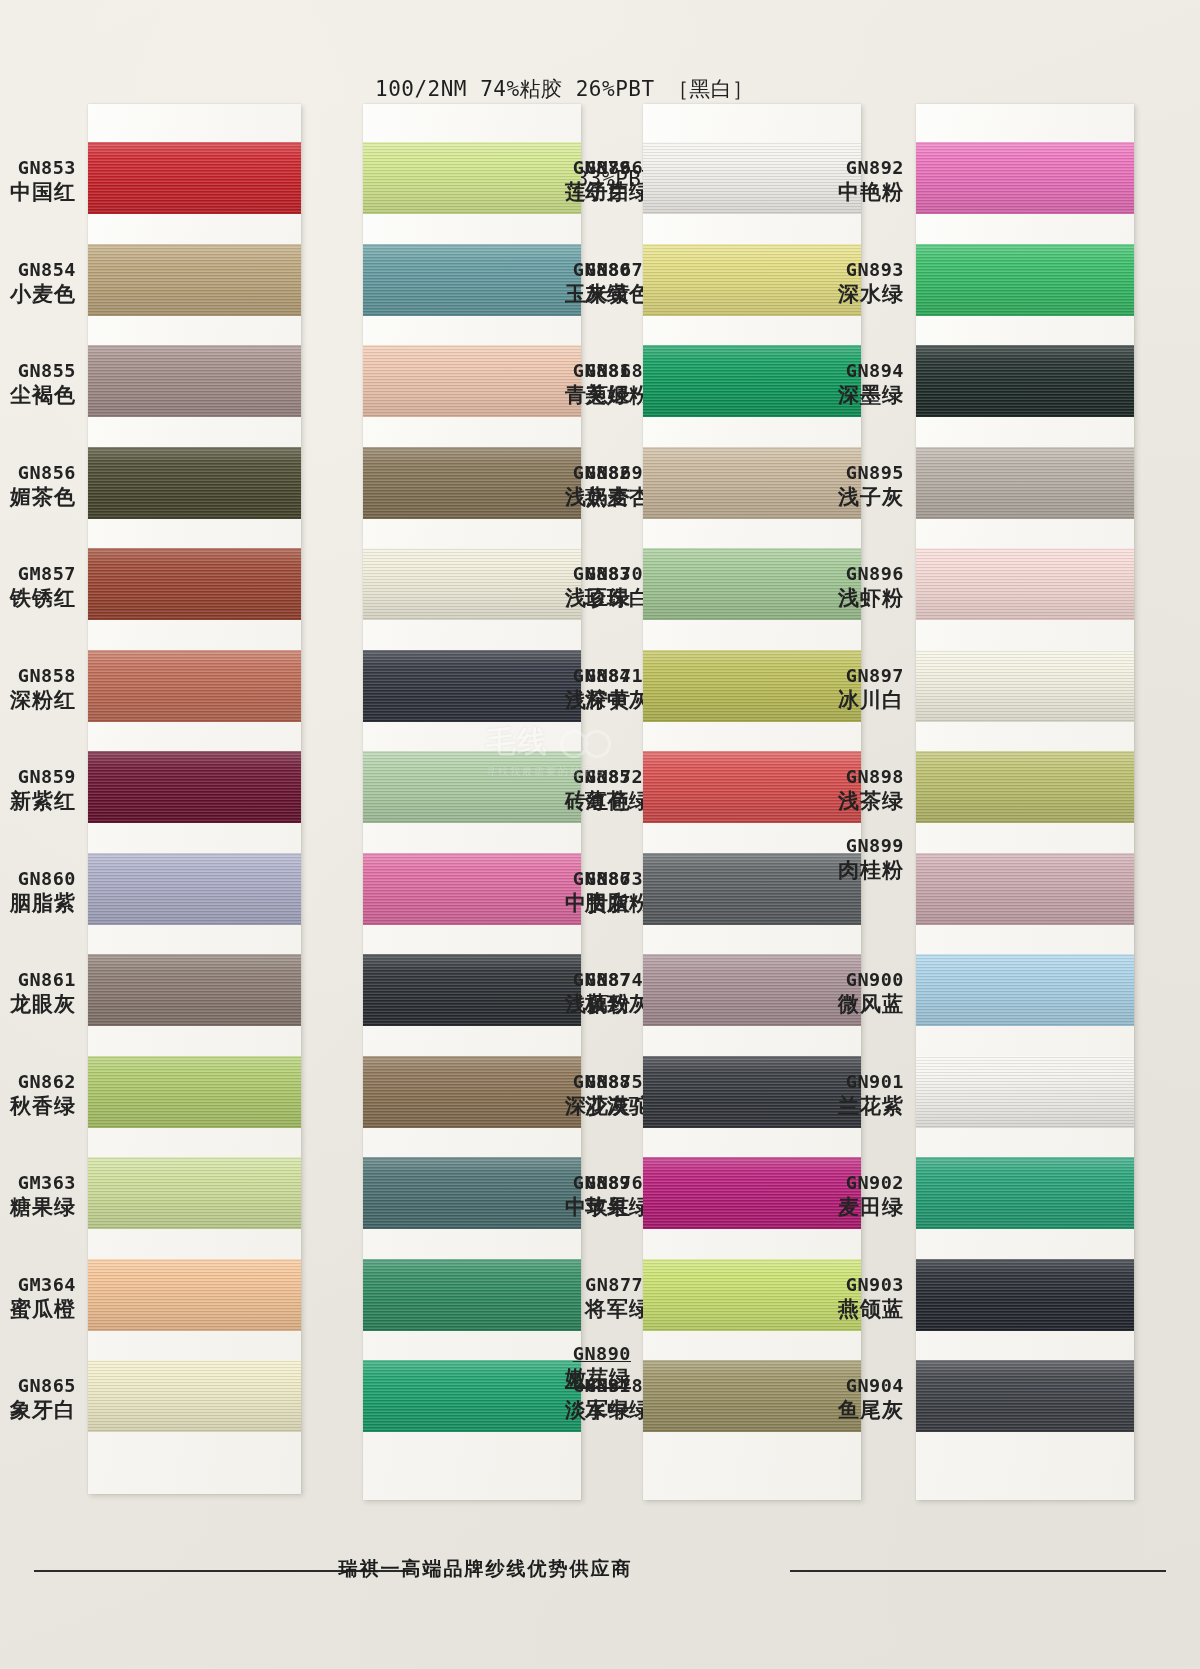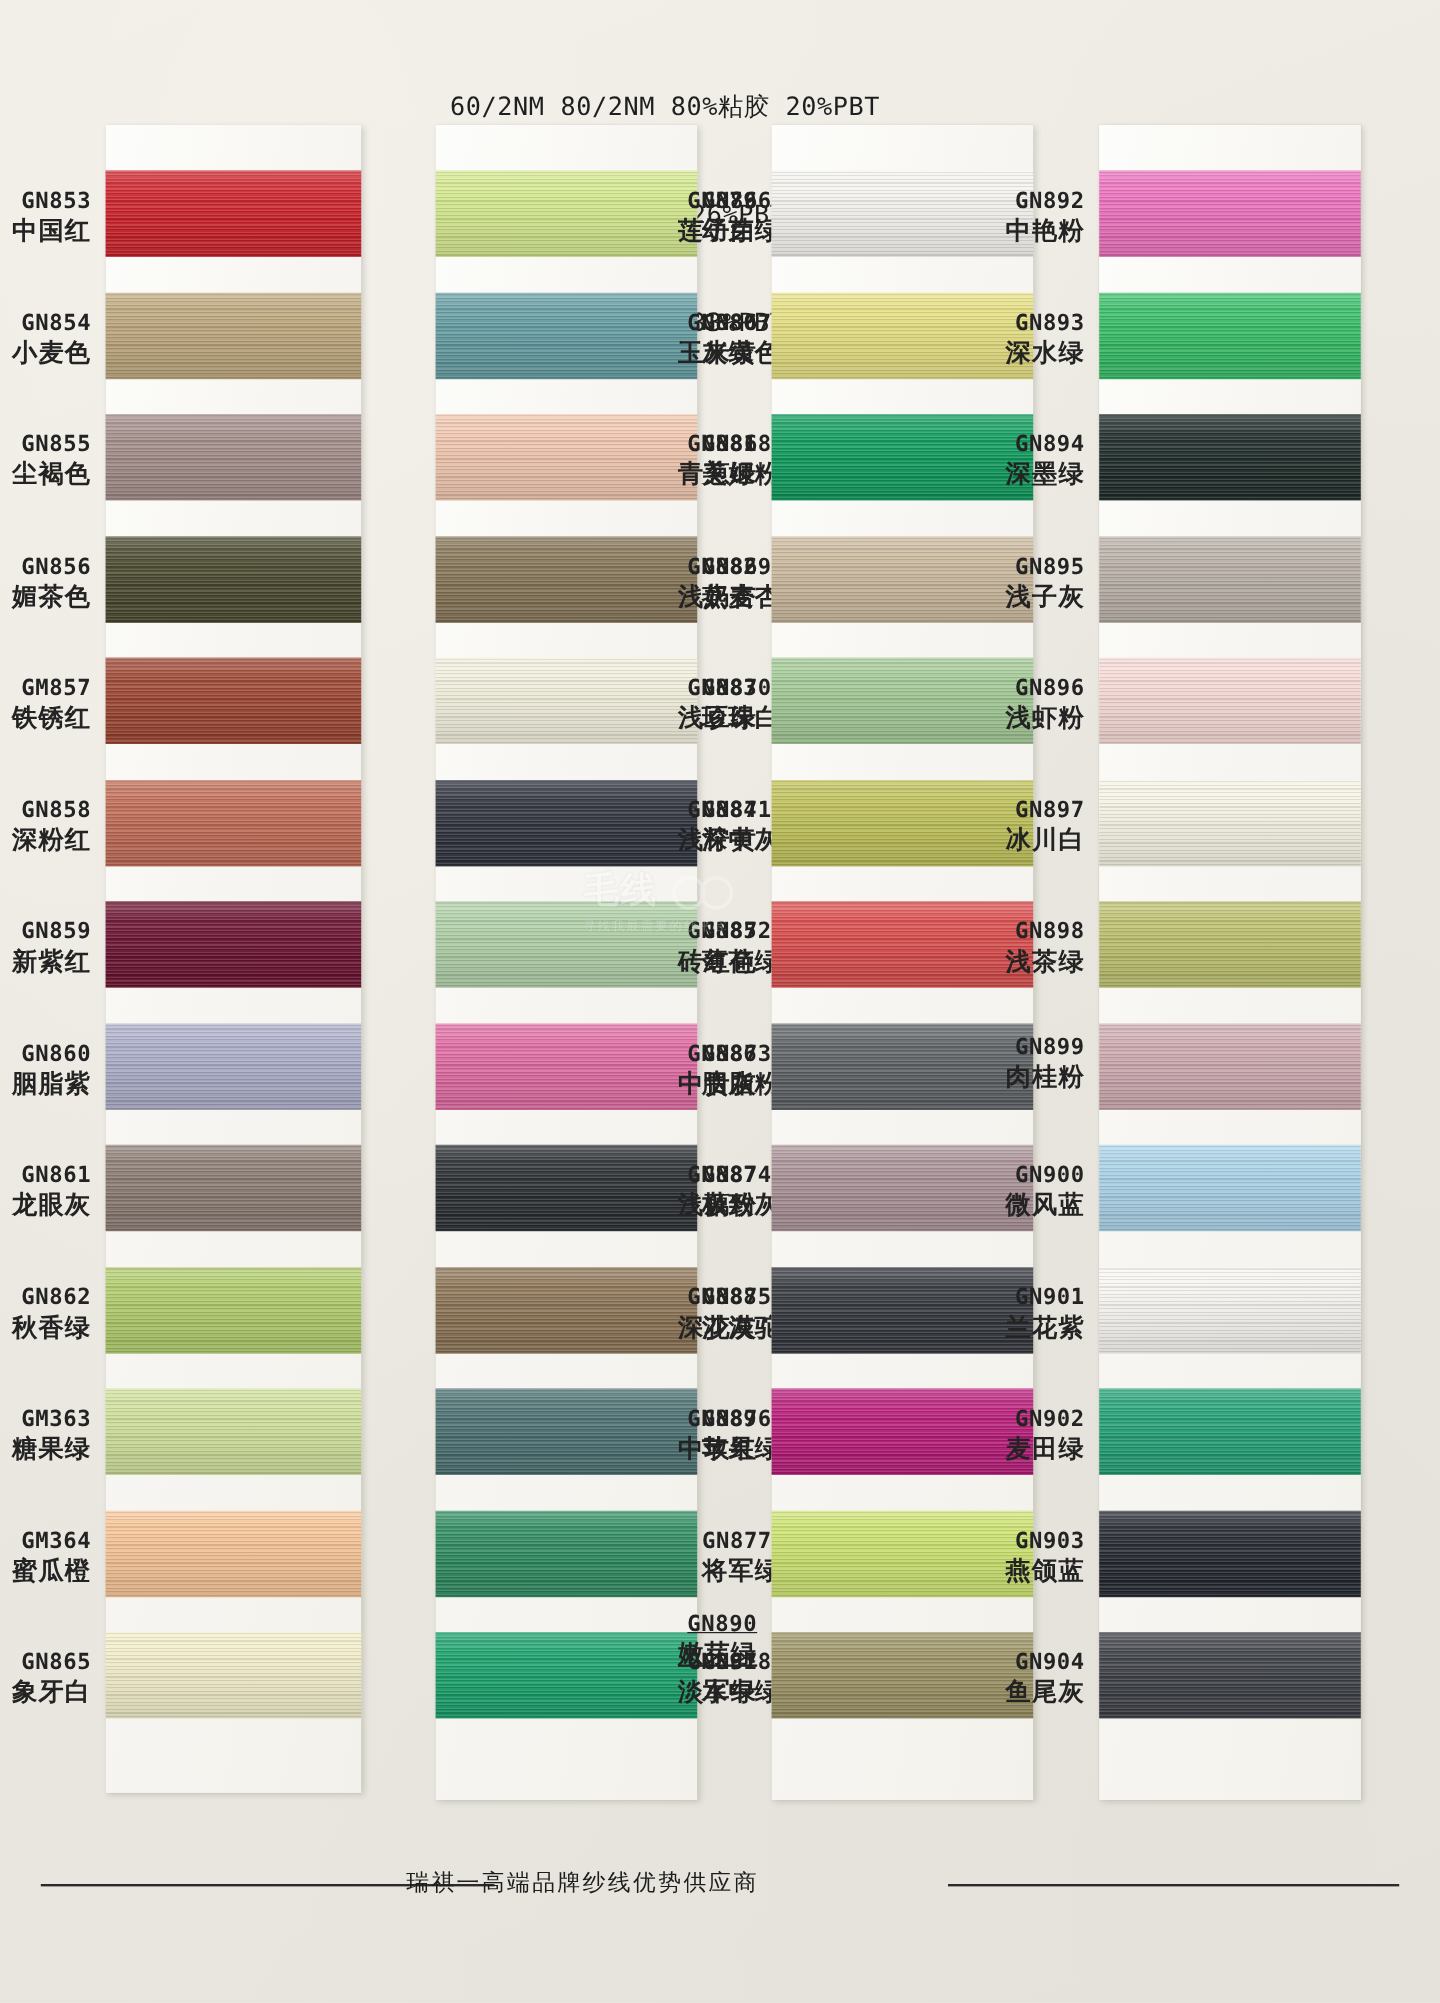--- a/index.html
+++ b/index.html
@@ -110,31 +110,30 @@
   
   .footer{position:absolute;left:0;top:1556px;width:1200px;height:60px;}
   .footer .rule{
     position:absolute;top:14px;height:2px;background:#2b2b2b;
   }
   .footer .rule.l{left:34px;width:378px;}
   .footer .rule.r{left:790px;width:376px;}
   .footer .ftext{
     position:absolute;left:0;top:0;width:971px;text-align:center;
     font-family:"DejaVu Serif","Liberation Serif",serif;
-    font-size:19px;font-weight:400;color:#1d1d1d;letter-spacing:2px;
+    font-size:19px;font-weight:700;color:#1d1d1d;letter-spacing:2px;
   }
 </style>
 </head>
 <body>
 
 <div class="paper-bg"></div>
 
 <div class="header">
   <div class="spec">
-    <div>60/2NM 80/2NM 80%粘胶 20%PBT</div>
     <div>100/2NM 74%粘胶 26%PBT ［黑白］</div>
     <div>120/2NM 67%粘胶 33%PBT ［黑白］</div>
   </div>
 </div>
 
 <div class="board" id="board">
     <div class="col c1">
       <div class="card">
         <div class="swatch" title="GN853 中国红" style="top: 38px; height: 72px; background: rgb(204, 32, 40);">
           <div class="yarn"></div>
@@ -534,21 +533,21 @@
         <span class="cn">浅虾粉</span>
       </div>
       <div class="lbl" style="top: 559.5px; left: -132px;">
         <span class="code">GN897</span>
         <span class="cn">冰川白</span>
       </div>
       <div class="lbl" style="top: 661px; left: -132px;">
         <span class="code">GN898</span>
         <span class="cn">浅茶绿</span>
       </div>
-      <div class="lbl" style="top: 757px; left: -132px;">
+      <div class="lbl" style="top: 730px; left: -132px;">
         <span class="code">GN899</span>
         <span class="cn">肉桂粉</span>
       </div>
       <div class="lbl" style="top: 864px; left: -132px;">
         <span class="code">GN900</span>
         <span class="cn">微风蓝</span>
       </div>
       <div class="lbl" style="top: 965.5px; left: -132px;">
         <span class="code">GN901</span>
         <span class="cn">兰花紫</span>

